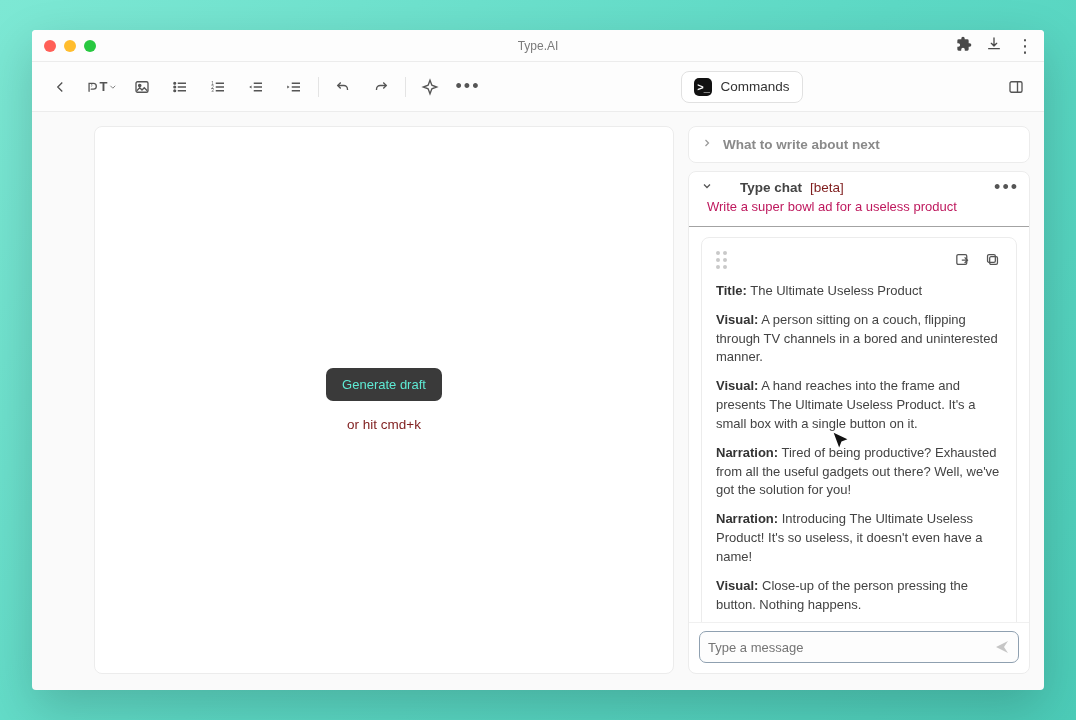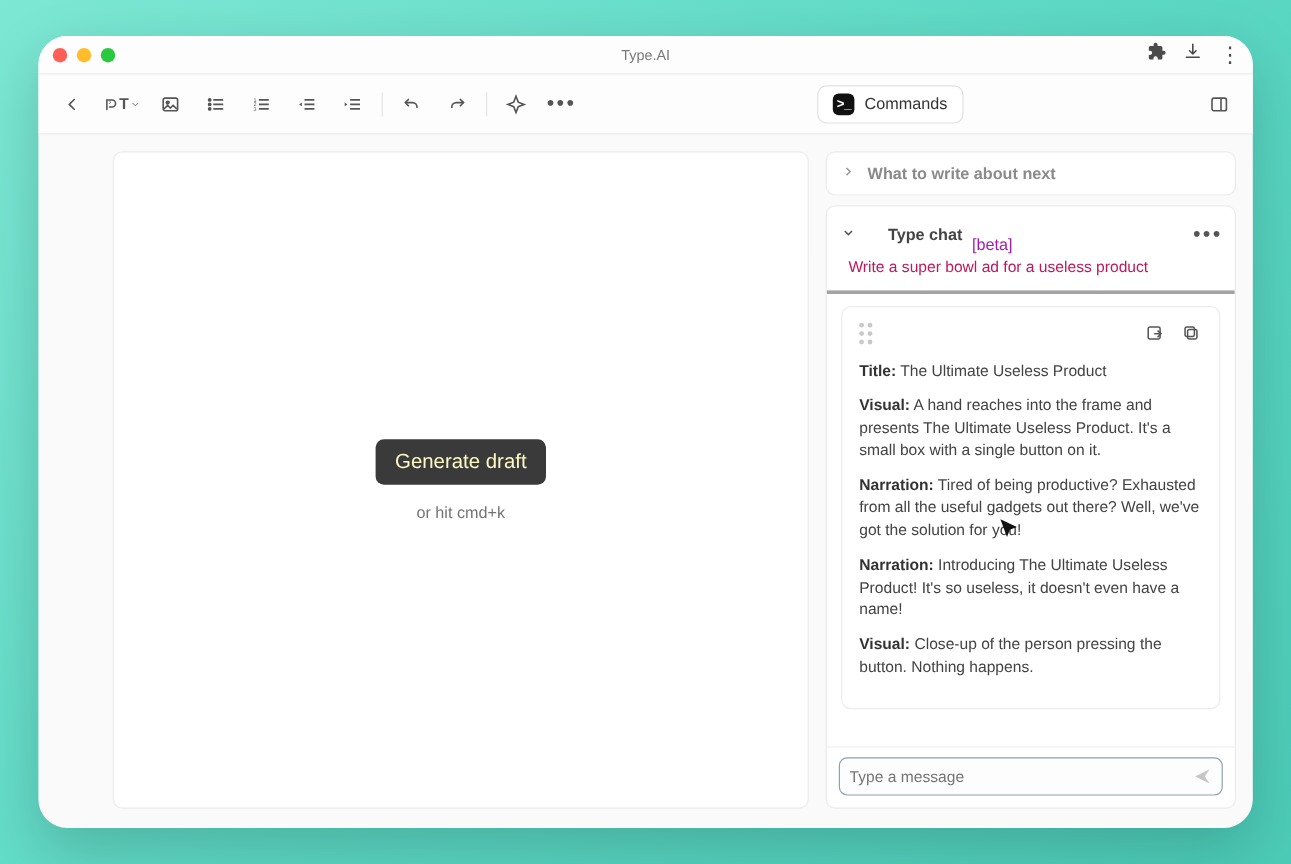--- a/index.html
+++ b/index.html
@@ -8,21 +8,21 @@
     background: linear-gradient(135deg, #7de8d4 0%, #5dd9c5 50%, #4cccb8 100%);
     font-family: -apple-system, BlinkMacSystemFont, "Segoe UI", Helvetica, Arial, sans-serif;
     display: flex;
     align-items: center;
     justify-content: center;
   }
   .window {
     width: 1012px;
     height: 660px;
     background: #fafafa;
-    border-radius: 24px;
+    border-radius: 4px;
     box-shadow: 0 18px 50px rgba(0,0,0,0.18);
     overflow: hidden;
     display: flex;
     flex-direction: column;
   }
   .titlebar {
     height: 32px;
     display: flex;
     align-items: center;
     padding: 0 12px;
@@ -74,51 +74,51 @@
   .content {
     flex:1; display:flex; gap:14px; padding:14px 14px 16px 14px; overflow:hidden;
   }
   .editor {
     flex:1; background:#fff; border:1px solid #ececec; border-radius:8px;
     display:flex; flex-direction:column; align-items:center; justify-content:center;
     gap:16px; margin-left:48px;
   }
   .editor-empty { color:#7c7c7c; font-size:14px; }
   .gen-btn {
-    background:#3a3a3a; color:#fef9c3; border:none; border-radius:7px;
-    padding:9px 16px; font-size:17px;
-  }
-  .hint { color:#737373; font-size:13.5px; }
+    background:#3a3a3a; color:#5eead4; border:none; border-radius:7px;
+    padding:9px 16px; font-size:13px;
+  }
+  .hint { color:#7f1d1d; font-size:13.5px; }
 
   .sidebar {
     width:342px; display:flex; flex-direction:column; gap:8px;
   }
   .sugg {
     background:#fff; border:1px solid #ececec; border-radius:8px;
     padding:10px 12px; display:flex; align-items:center; gap:10px;
     color:#8a8a8a; font-size:13.5px; font-weight:600;
   }
   .chat-panel {
     flex:1; background:#fff; border:1px solid #ececec; border-radius:8px;
     display:flex; flex-direction:column; overflow:hidden;
   }
   .chat-header {
     padding:8px 12px; display:flex; align-items:center; gap:8px;
     font-size:13.5px; color:#444; position:relative;
   }
   .chat-header .t { font-weight:700;margin-left:19px; }
-  .chat-header .beta { color:#a21caf; font-weight:400;margin-top:16px; }
+  .chat-header .beta { color:#7f1d1d; font-weight:400; }
   .chat-header .dots { position:absolute; right:10px; color:#555; font-size:18px; letter-spacing:2px; }
   .chat-prompt {
     padding:0 12px 10px 18px; font-size:13px; color:#be185d; line-height:1.3;
     margin-top:-4px;
   }
   .chat-body {
     flex:1; overflow:hidden; position:relative;
-    border-top:3px solid #a3a3a3;
+    border-top:1px solid #a3a3a3;
   }
   .chat-scroll {
     position:absolute; inset:0; overflow-y:auto; padding:10px 12px 6px 12px;
   }
   .response-card {
     border:1px solid #ececec; border-radius:8px; background:#fff;
     padding:12px 14px 14px 14px;
     position:relative;
   }
   .response-tools {
@@ -328,20 +328,21 @@
                   </div>
                   <div class="ri">
                     <svg viewBox="0 0 24 24">
                         <rect x="8" y="8" width="11" height="11" rx="2"></rect>
                         <rect x="5" y="5" width="11" height="11" rx="2"></rect>
                       </svg>
                   </div>
                 </div>
               </div>
               <p><b>Title:</b> <span>The Ultimate Useless Product</span></p>
+              <p><b>Visual:</b> <span>A person sitting on a couch, flipping through TV channels in a bored and uninterested manner.</span></p>
               <p><b>Visual:</b> <span>A hand reaches into the frame and presents The Ultimate Useless Product. It's a small box with a single button on it.</span></p>
               <p><b>Narration:</b> <span>Tired of being productive? Exhausted from all the useful gadgets out there? Well, we've got the solution for you!</span></p>
               <p><b>Narration:</b> <span>Introducing The Ultimate Useless Product! It's so useless, it doesn't even have a name!</span></p>
               <p><b>Visual:</b> <span>Close-up of the person pressing the button. Nothing happens.</span></p>
 
             </div>
           </div>
         </div>
 
         <div class="chat-input-wrap">

